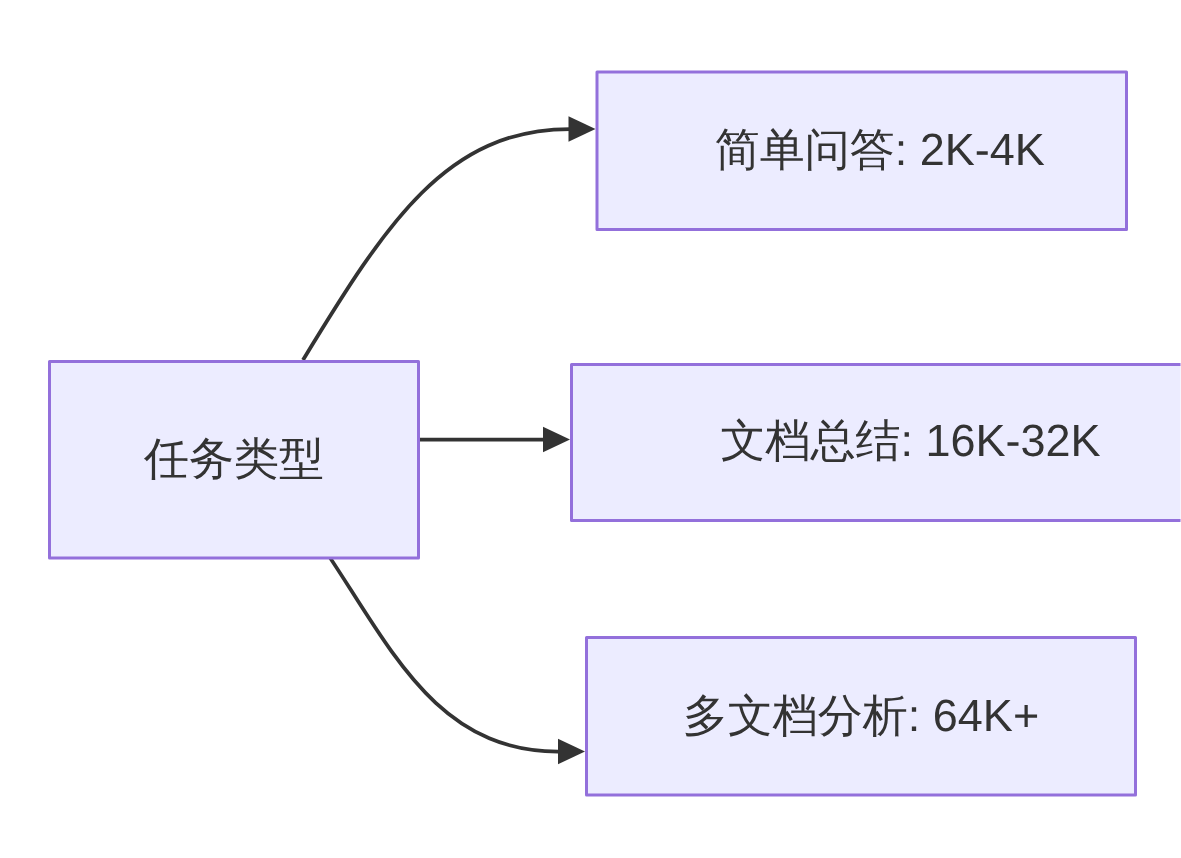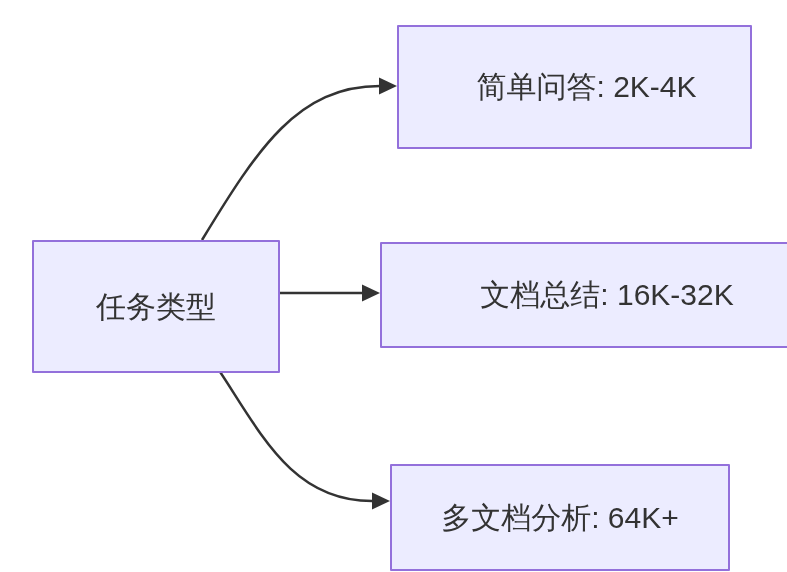--- a/index.html
+++ b/index.html
@@ -31,23 +31,23 @@
     justify-content: center;
     background: #ECECFF;
     border: 2px solid #9370DB;
     border-radius: 1px;
     color: #333333;
     font-size: 30px;
     line-height: 1.2;
     white-space: nowrap;
   }
   .node-root     { left: 32px;  top: 240px; width: 248px; height: 133px; }
-  .node-branch-0 { left: 397px; top: 25px;  width: 355px; height: 124px; padding-left: 24px; }
+  .node-branch-0 { left: 397px; top: 47px;  width: 355px; height: 107px; padding-left: 24px; }
   .node-branch-1 { left: 380px; top: 242px; width: 454px; height: 106px; }
-  .node-branch-2 { left: 390px; top: 464px; width: 340px; height: 107px; }
+  .node-branch-2 { left: 390px; top: 424px; width: 368px; height: 107px; }
 </style>
 </head>
 <body>
 
 <div class="canvas">
 
   <svg class="edges" viewBox="0 0 787 572" xmlns="http://www.w3.org/2000/svg">
 
     <path d="M 202 240 C 258 148, 298 86, 380 86" stroke="#333333"></path>
     <polygon points="379,77.5 379,94.5 397,86" fill="#333333"></polygon>

